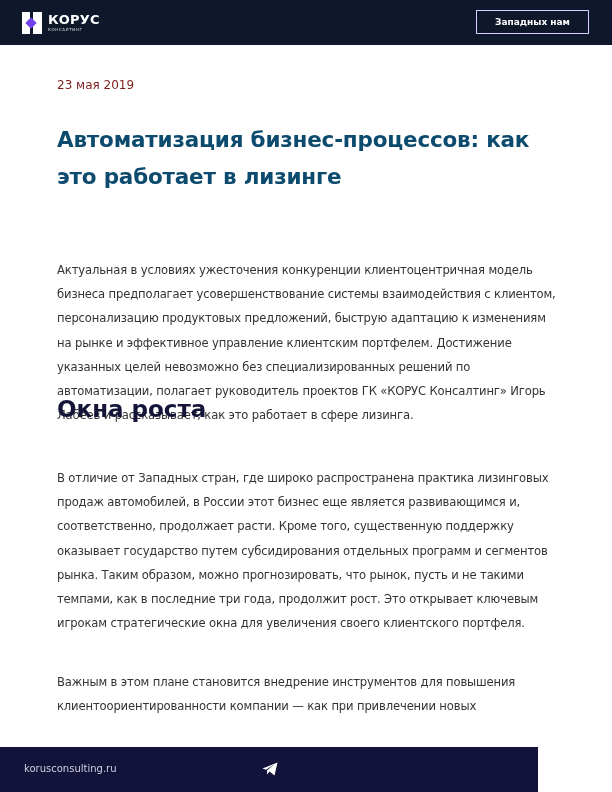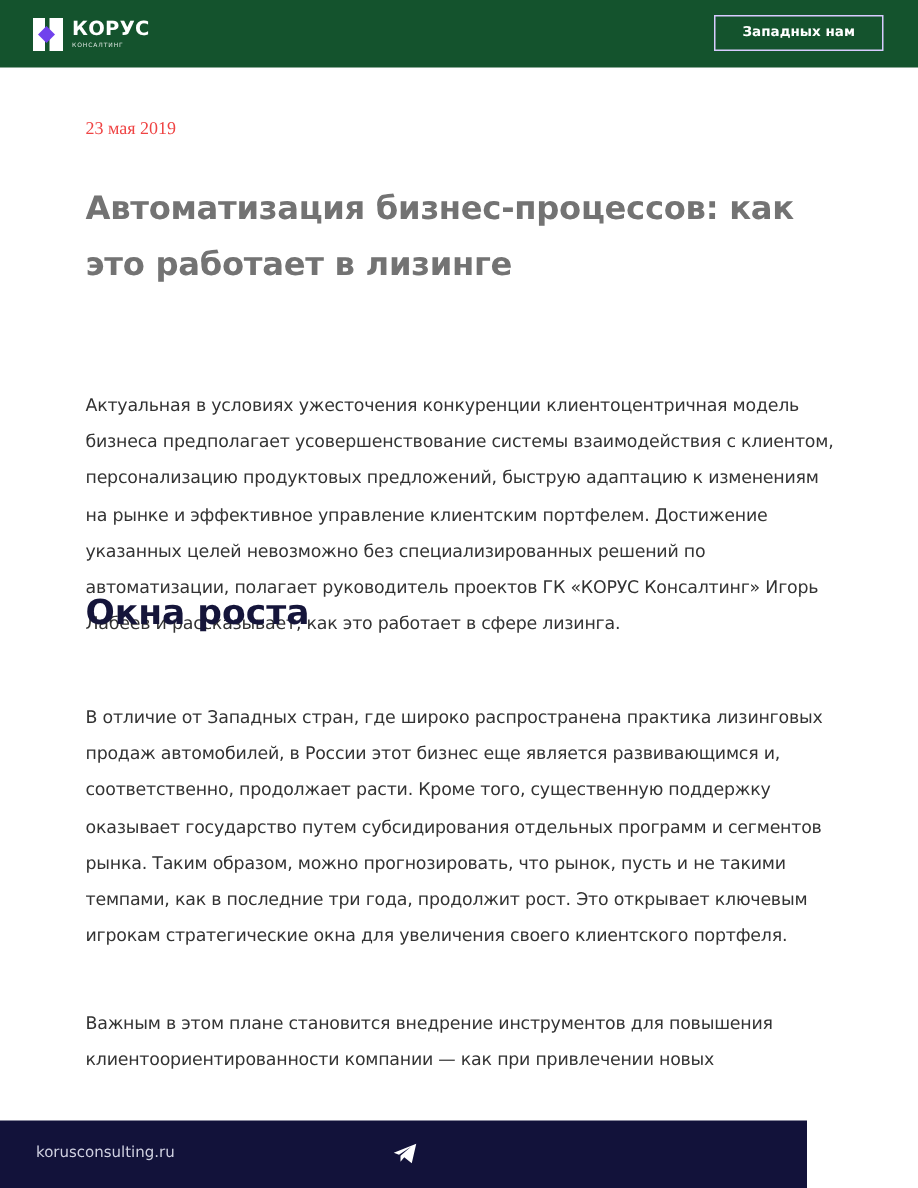--- a/index.html
+++ b/index.html
@@ -1,43 +1,43 @@
 <!DOCTYPE html>
 <html><head>
   <meta charset="utf-8">
   <style>
     * { box-sizing: border-box; margin: 0; padding: 0; }
     html, body { width: 612px; height: 792px; overflow: hidden; background: #ffffff; }
     body { font-family: "DejaVu Sans", "Liberation Sans", sans-serif; color: #222; position: relative; }
 
     .header {
       position: absolute; left: 0; top: 0; width: 612px; height: 45px;
-      background: #14532d;
+      background: #0f172a;
     }
     .logo { position: absolute; left: 22px; top: 11px; height: 24px; display: flex; align-items: center; }
     .logo-mark { width: 20px; height: 22px; position: relative; }
     .logo-mark .bar-l { position: absolute; left: 0; top: 0; width: 8px; height: 22px; background: #fff; }
     .logo-mark .bar-r { position: absolute; left: 11px; top: 0; width: 9px; height: 22px; background: #fff; }
     .logo-mark .notch { position: absolute; left: 5px; top: 7px; width: 8px; height: 8px; background: #7041ed; transform: rotate(45deg); }
     .logo-text { margin-left: 6px; display: flex; flex-direction: column; justify-content: center; color: #fff; }
     .logo-name { font-family: "DejaVu Sans", sans-serif; font-weight: bold; font-size: 13px; letter-spacing: 0.2px; line-height: 14px; }
     .logo-sub { font-size: 4px; letter-spacing: 0.6px; line-height: 6px; opacity: 0.85; }
 
     .header-btn {
       position: absolute; left: 476px; top: 10px; width: 113px; height: 24px;
       border: 1px solid #d8ccff; color: #fff; background: transparent;
       font-size: 9px; font-weight: bold; display: flex; align-items: center; justify-content: center;
       font-family: "DejaVu Sans", sans-serif;
     }
 
-    .date { position: absolute; left: 57px; top: 78px; font-size: 12px; color: #ef4444; font-family: Liberation Serif, serif; }
+    .date { position: absolute; left: 57px; top: 78px; font-size: 12px; color: #7f1d1d; }
 
     .title {
       position: absolute; left: 57px; top: 121px; width: 510px;
-      font-size: 21.5px; font-weight: bold; line-height: 37px; color: #737373;
+      font-size: 21.5px; font-weight: bold; line-height: 37px; color: #0c4a6e;
       letter-spacing: -0.2px;
     }
 
     .para {
       position: absolute; left: 57px; width: 505px;
       font-size: 11.6px; line-height: 24.2px; color: #333;
       letter-spacing: -0.15px;
       margin-top: 28px;
     }
     .p1 { top: 230px; }

